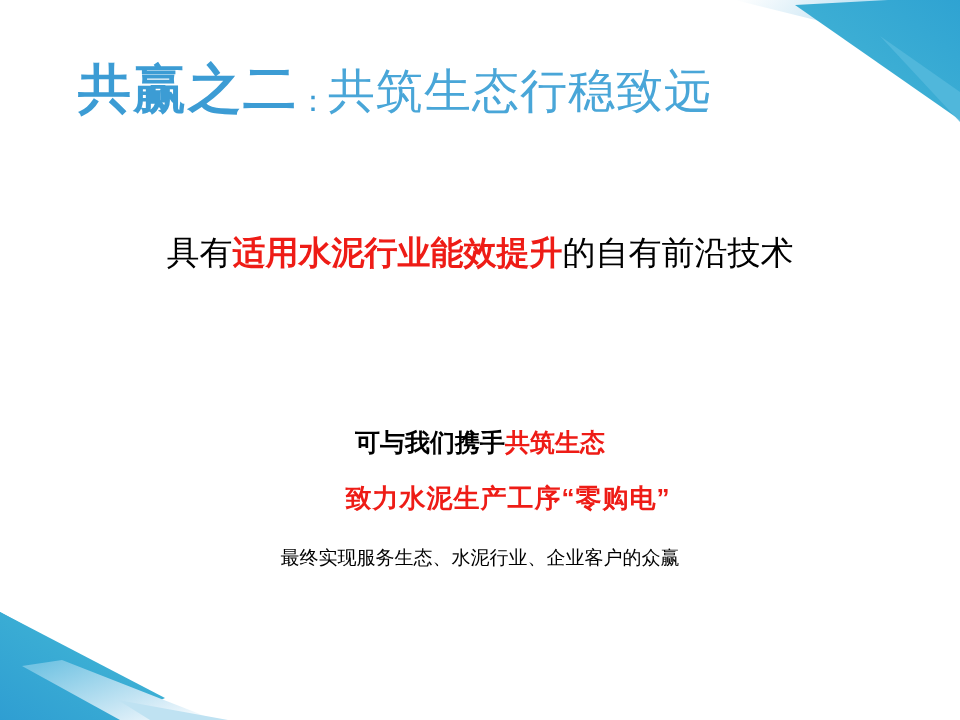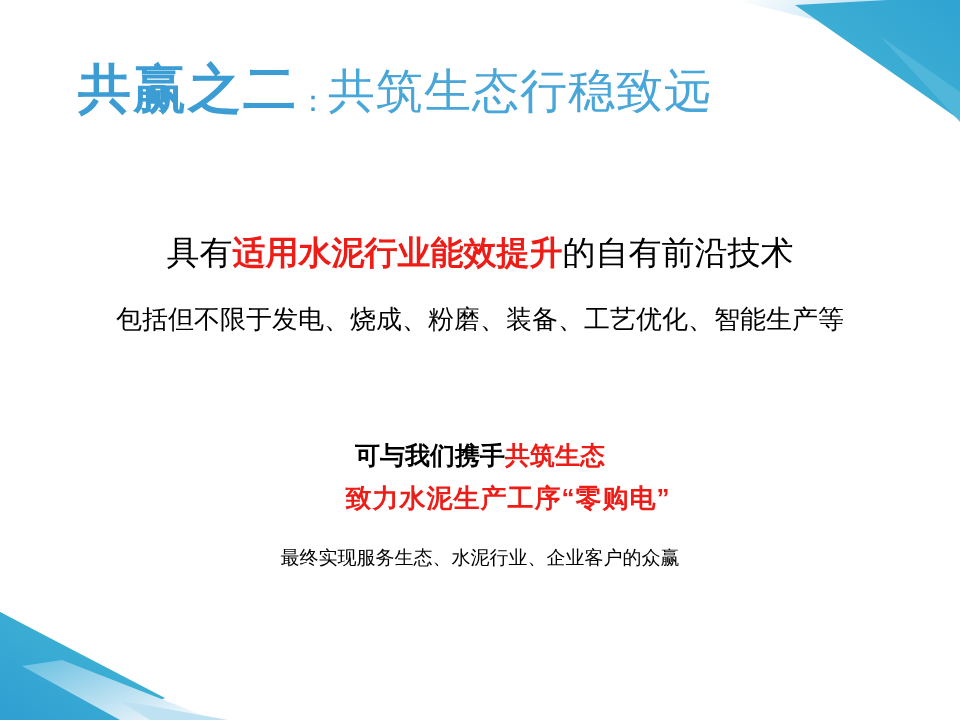--- a/index.html
+++ b/index.html
@@ -67,21 +67,21 @@
     position: absolute;
     left: 0;
     width: 960px;
     text-align: center;
     white-space: nowrap;
     color: #000000;
     line-height: 1.0;
   }
   .line-1 { top: 236px; font-size: 33px; font-weight: normal; letter-spacing: 0px; }
   .line-2 { top: 306px; font-size: 26px; font-weight: normal; letter-spacing: 0px; }
-  .line-3 { top: 443px; font-size: 25px; font-weight: bold;   letter-spacing: 0px; }
+  .line-3 { top: 432px; font-size: 25px; font-weight: bold;   letter-spacing: 0px; font-family: Liberation Mono, monospace; }
   .line-4 { top: 485px; font-size: 26px; font-weight: bold;   letter-spacing: 1px; padding-left: 28px; }
   .line-5 { top: 548px; font-size: 19px; font-weight: normal; letter-spacing: 0px; }
 
   .seg-black { color: #000000; }
   .seg-red   { color: #EE1C16; font-weight: bold; }
 </style>
 </head>
 <body>
 
 <div id="slide">
@@ -124,23 +124,20 @@
   </svg>
 
   <div class="title-row">
     <span class="title-main">共赢之二</span><span class="title-colon">：</span><span class="title-sub">共筑生态行稳致远</span>
   </div>
 
   <div class="body-line line-1">
     <span class="seg-black">具有</span><span class="seg-red">适用水泥行业能效提升</span><span class="seg-black">的自有前沿技术</span>
   </div>
 
-  <div class="body-line line-2">
-    <span class="seg-black">包括但不限于发电、烧成、粉磨、装备、工艺优化、智能生产等</span>
-  </div>
 
   <div class="body-line line-3">
     <span class="seg-black">可与我们携手</span><span class="seg-red">共筑生态</span>
   </div>
 
   <div class="body-line line-4">
     <span class="seg-red">致力水泥生产工序“零购电”</span>
   </div>
 
   <div class="body-line line-5">

